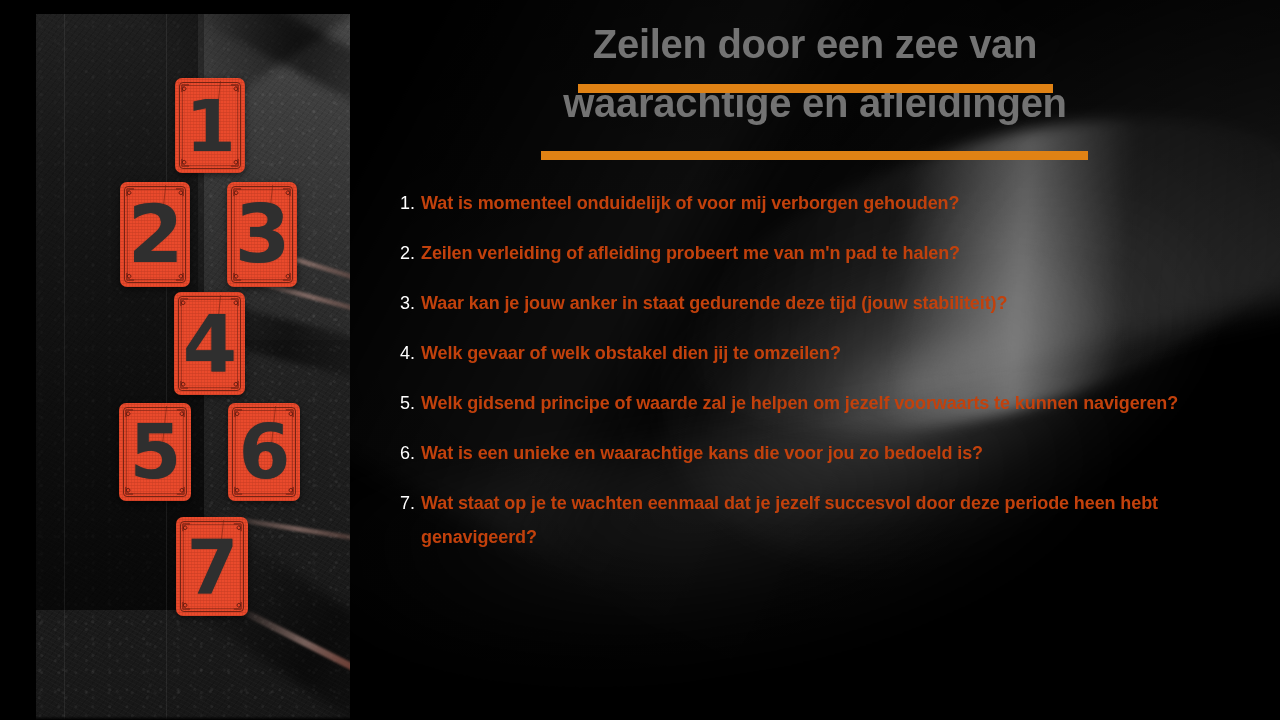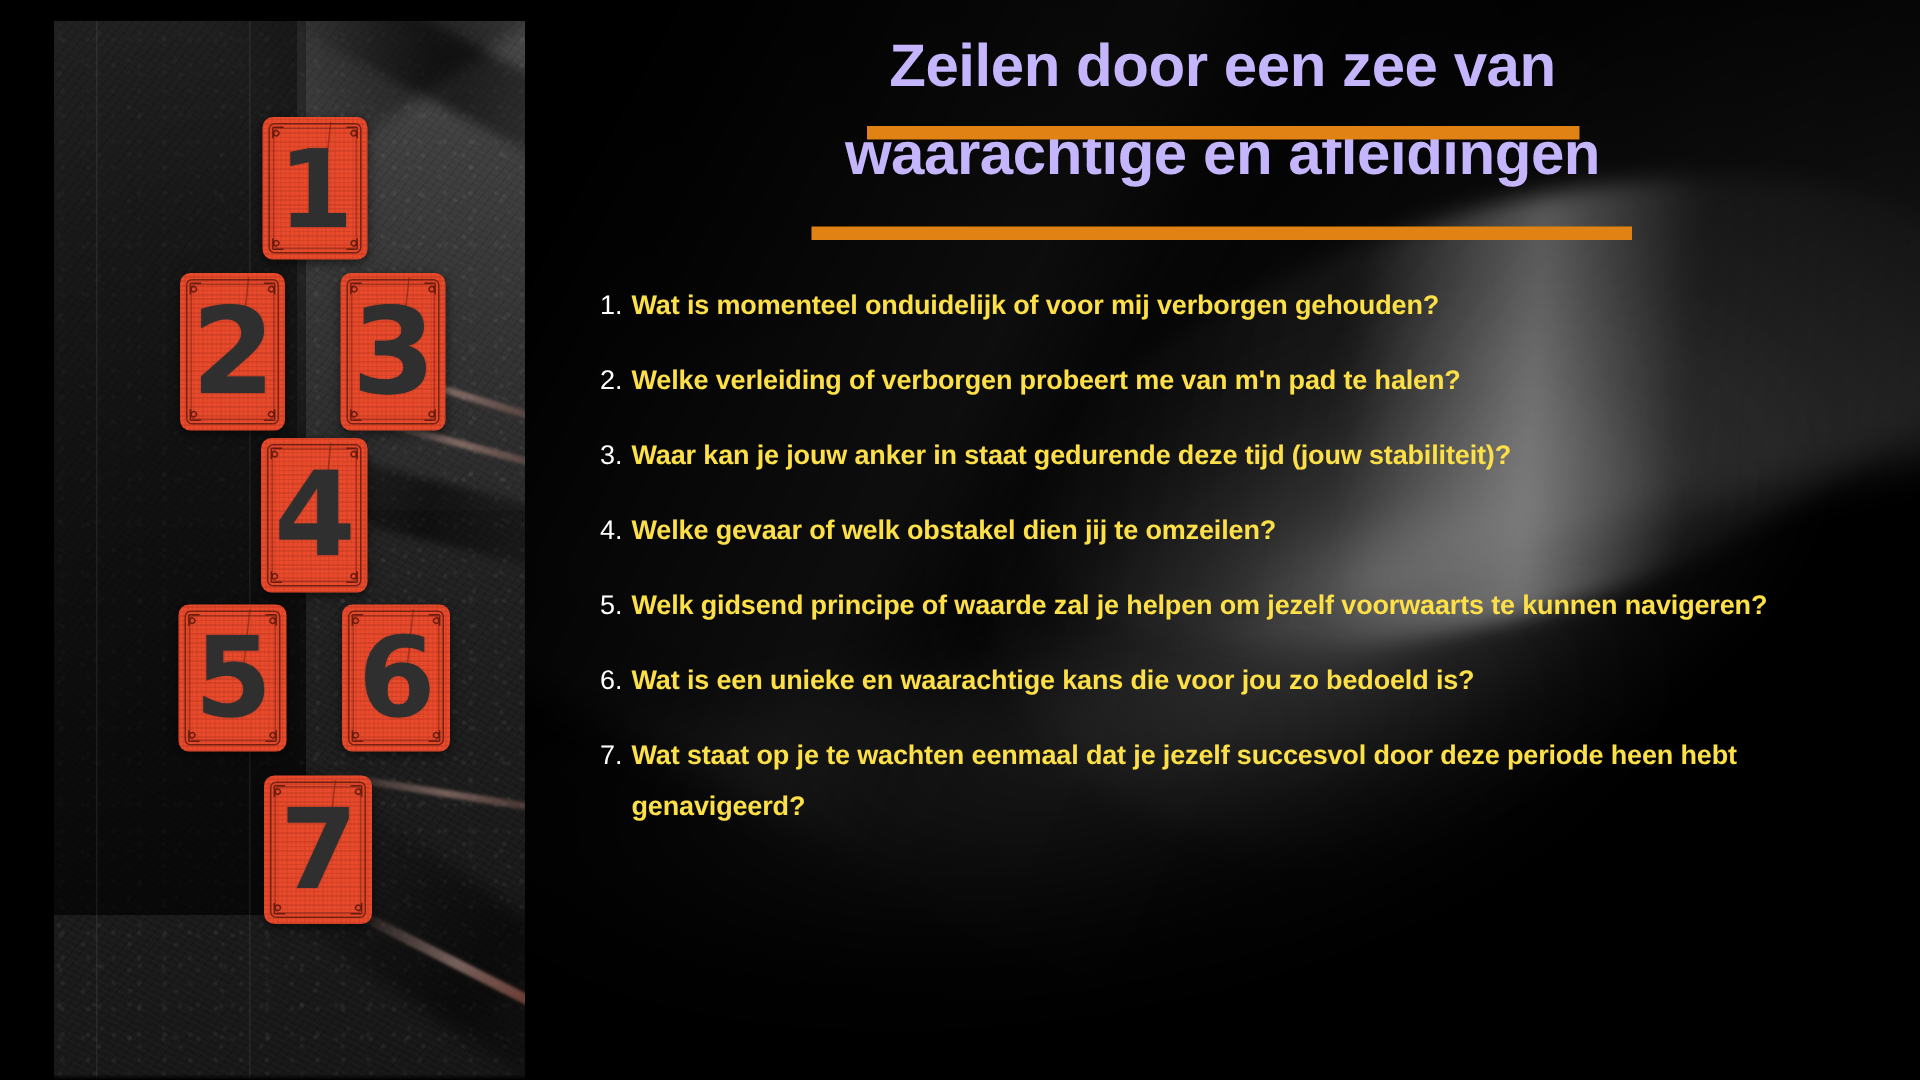--- a/index.html
+++ b/index.html
@@ -267,21 +267,21 @@
   }
   .title-block {
     position: absolute;
     left: 0;
     top: 24px;
     width: 930px;
     text-align: center;
   }
   .title-line {
     position: relative;
-    color: #c4b5fd;
+    color: #737373;
     font-size: 40px;
     font-weight: bold;
     line-height: 1.0;
     letter-spacing: -0.3px;
     white-space: nowrap;
   }
   .title-line-1 { margin-bottom: 3px; }
   .title-line-2 { margin-top: 19px; }
   .rule {
     position: absolute;
@@ -305,21 +305,21 @@
   .list-marker {
     flex: 0 0 auto;
     width: 21px;
     color: #ffffff;
     font-size: 18px;
     font-weight: normal;
     line-height: 34px;
   }
   .list-text {
     flex: 1 1 auto;
-    color: #fde047;
+    color: #c2410c;
     font-size: 18px;
     font-weight: bold;
     line-height: 34px;
     letter-spacing: -0.1px;
   }
 </style>
 </head>
 <body>
 
 <div class="slide">
@@ -543,29 +543,29 @@
       <div class="rule rule-2"></div>
     </div>
 
     <div class="list">
       <div class="list-item">
         <span class="list-marker">1.</span>
         <span class="list-text">Wat is momenteel onduidelijk of voor mij verborgen gehouden?</span>
       </div>
       <div class="list-item">
         <span class="list-marker">2.</span>
-        <span class="list-text">Welke verleiding of verborgen probeert me van m'n pad te halen?</span>
+        <span class="list-text">Zeilen verleiding of afleiding probeert me van m'n pad te halen?</span>
       </div>
       <div class="list-item">
         <span class="list-marker">3.</span>
         <span class="list-text">Waar kan je jouw anker in staat gedurende deze tijd (jouw stabiliteit)?</span>
       </div>
       <div class="list-item">
         <span class="list-marker">4.</span>
-        <span class="list-text">Welke gevaar of welk obstakel dien jij te omzeilen?</span>
+        <span class="list-text">Welk gevaar of welk obstakel dien jij te omzeilen?</span>
       </div>
       <div class="list-item">
         <span class="list-marker">5.</span>
         <span class="list-text">Welk gidsend principe of waarde zal je helpen om jezelf voorwaarts te kunnen navigeren?</span>
       </div>
       <div class="list-item">
         <span class="list-marker">6.</span>
         <span class="list-text">Wat is een unieke en waarachtige kans die voor jou zo bedoeld is?</span>
       </div>
       <div class="list-item">

